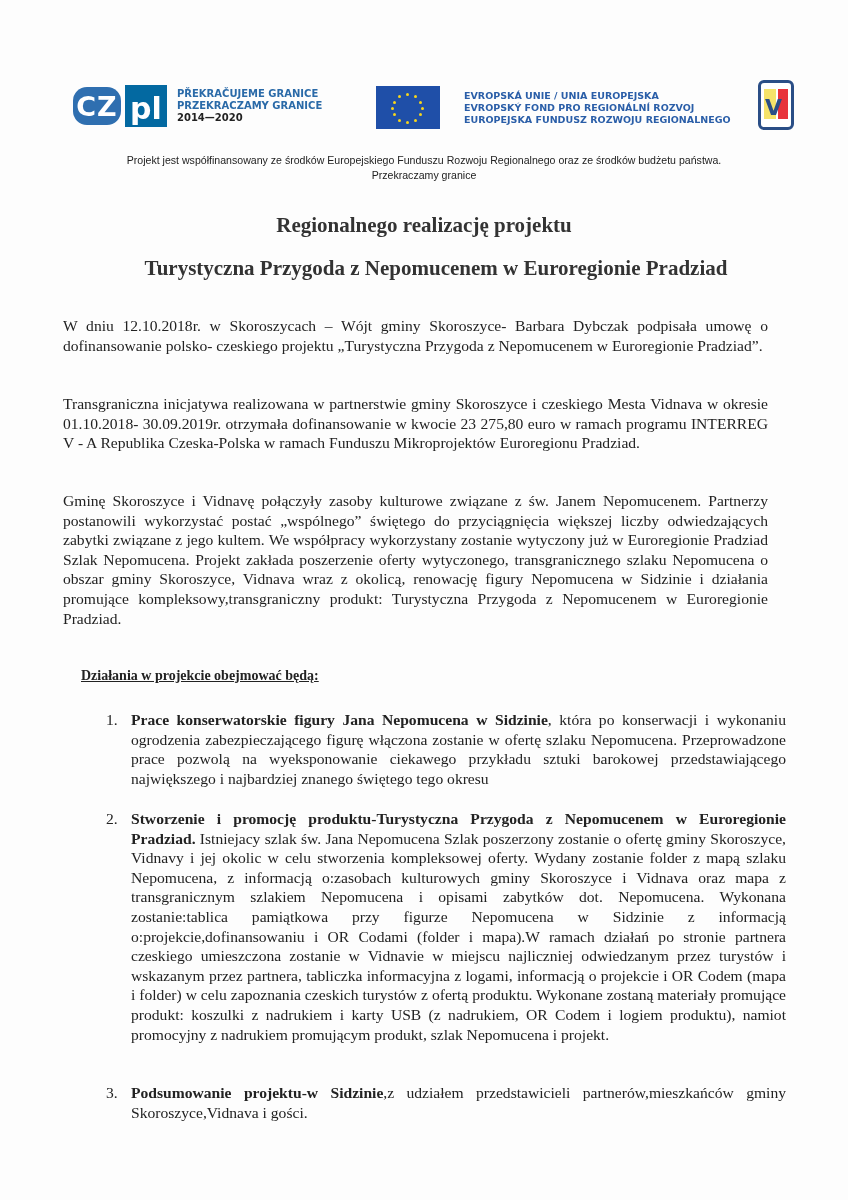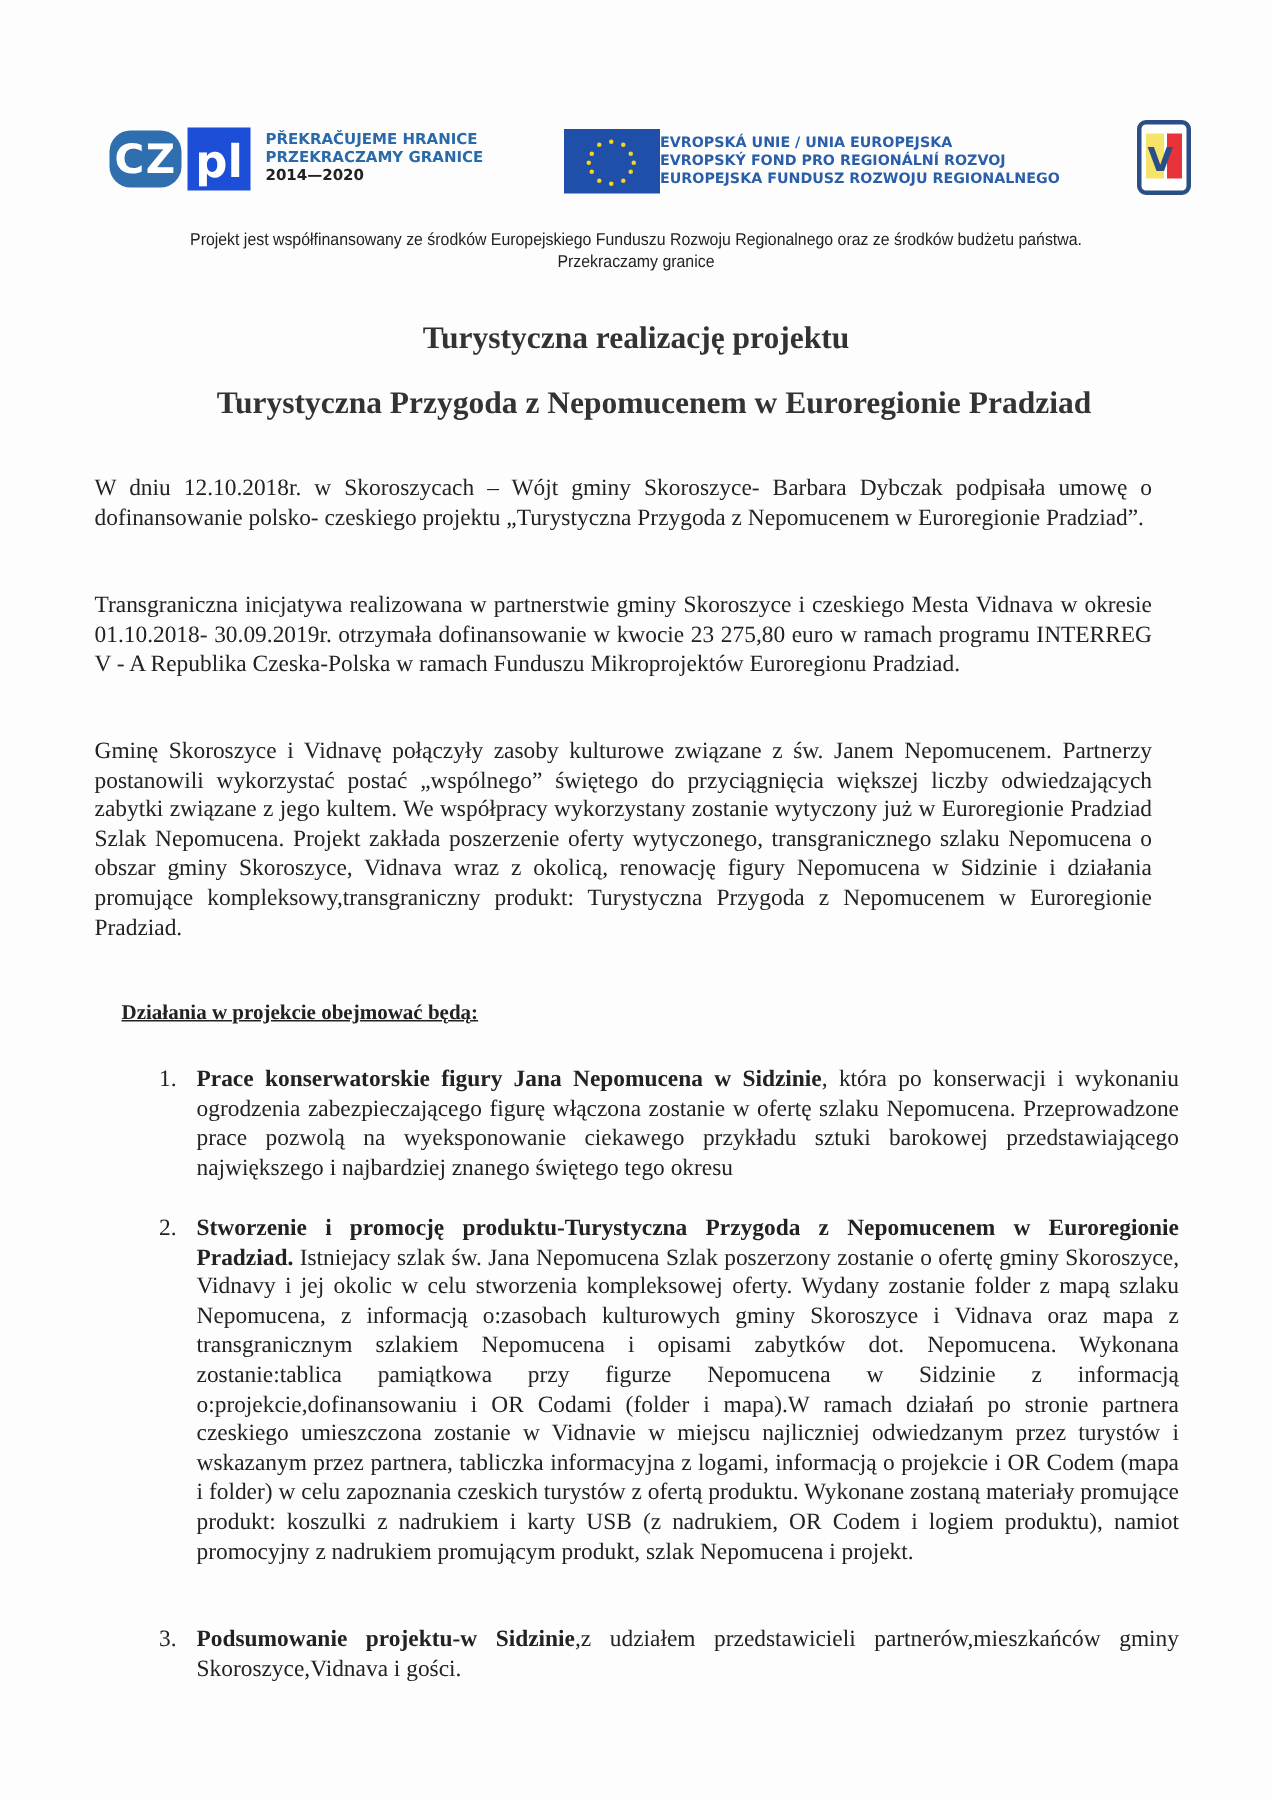--- a/index.html
+++ b/index.html
@@ -1,27 +1,27 @@
 <!DOCTYPE html>
 <html><head>
 <meta charset="utf-8">
 <style>
   html, body { margin:0; padding:0; }
   body { width:848px; height:1200px; background:#fdfdfd; position:relative; overflow:hidden; font-family:"Liberation Serif", serif; color:#222; }
   .abs { position:absolute; }
   
   .czpl { left:73px; top:85px; display:flex; align-items:center; }
   .cz-box { width:48px; height:38px; background:#2f6fb0; color:#fff; font-family:"DejaVu Sans", sans-serif; font-weight:bold; font-size:27px; display:flex; align-items:center; justify-content:center; letter-spacing:1px;border-radius:14px; }
-  .pl-box { width:42px; height:42px; background:#1d4ed8; color:#fff; font-family:"DejaVu Sans", sans-serif; font-weight:bold; font-size:30px; display:flex; align-items:flex-end; justify-content:center; margin-left:4px; line-height:36px; }
+  .pl-box { width:42px; height:42px; background:#0369a1; color:#fff; font-family:"DejaVu Sans", sans-serif; font-weight:bold; font-size:30px; display:flex; align-items:flex-end; justify-content:center; margin-left:4px; line-height:36px; }
   .czpl-text { margin-left:10px; font-family:"DejaVu Sans", sans-serif; font-weight:bold; font-size:10px; line-height:12px; color:#2a6aa8; }
   .czpl-text .yr { color:#222; }
   .eu { left:376px; top:86px; display:flex; align-items:center; }
   .eu-flag { width:64px; height:43px; background:#1f4fa8; position:relative; }
   .eu-flag span { position:absolute; width:3px; height:3px; background:#f7d51b; border-radius:50%; }
-  .eu-text { margin-left:0; font-family:"DejaVu Sans", sans-serif; font-weight:bold; font-size:9.5px; line-height:12px; color:#2a5ea8; }
+  .eu-text { margin-left:24px; font-family:"DejaVu Sans", sans-serif; font-weight:bold; font-size:9.5px; line-height:12px; color:#2a5ea8; }
   .region-logo { left:758px; top:80px; width:30px; height:44px; border:3px solid #2a4e86; border-radius:6px; background:#fff; overflow:hidden; }
   .region-logo .red { position:absolute; right:3px; top:6px; width:10px; height:30px; background:#e8333b; }
   .region-logo .yel { position:absolute; left:3px; top:6px; width:12px; height:30px; background:#f5e36a; }
   .region-logo .v { position:absolute; left:4px; top:14px; font-family:"DejaVu Sans", sans-serif; font-weight:bold; font-size:22px; color:#2a4e86; line-height:22px; }
   .cofin { left:40px; width:768px; top:153px; text-align:center; font-family:"Liberation Sans", sans-serif; font-size:11.5px; line-height:15px; color:#222; transform:scaleX(0.92); }
   .title1 { left:0; width:848px; top:213px; text-align:center; font-weight:bold; font-size:21px; color:#333; }
   .title2 { left:0; width:848px; top:256px; text-align:center; font-weight:bold; font-size:21px; color:#333;margin-left:12px; }
   .para { left:63px; width:705px; font-size:15.6px; line-height:19.6px; text-align:justify; color:#222; }
   .p1 { top:316px; }
   .p2 { top:394px; }
@@ -35,21 +35,21 @@
   .li3 { top:1083px; }
   b { font-weight:bold; }
 </style>
 </head>
 <body>
 
 <div class="abs czpl">
   <div class="cz-box">CZ</div>
   <div class="pl-box">pl</div>
   <div class="czpl-text">
-    <div>PŘEKRAČUJEME HRANICE</div>
+    <div>PŘEKRAČUJEME GRANICE</div>
     <div>PRZEKRACZAMY GRANICE</div>
     <div class="yr">2014—2020</div>
   </div>
 </div>
 
 <div class="abs eu">
   <div class="eu-flag">
     <span style="left:30px;top:7px"></span>
       <span style="left:38px;top:9px"></span>
       <span style="left:43px;top:15px"></span>
@@ -74,21 +74,21 @@
   <div class="yel"></div>
   <div class="red"></div>
   <div class="v">V</div>
 </div>
 
 <div class="abs cofin">
   <div>Projekt jest współfinansowany ze środków Europejskiego Funduszu Rozwoju Regionalnego oraz ze środków budżetu państwa.</div>
   <div>Przekraczamy granice</div>
 </div>
 
-<div class="abs title1">Turystyczna realizację projektu</div>
+<div class="abs title1">Regionalnego realizację projektu</div>
 <div class="abs title2">Turystyczna Przygoda z Nepomucenem w Euroregionie Pradziad</div>
 
 <div class="abs para p1">W dniu 12.10.2018r. w Skoroszycach – Wójt gminy Skoroszyce- Barbara Dybczak  podpisała umowę o dofinansowanie polsko- czeskiego projektu „Turystyczna Przygoda z Nepomucenem w Euroregionie Pradziad”.</div>
 <div class="abs para p2">Transgraniczna inicjatywa realizowana w partnerstwie gminy Skoroszyce i czeskiego  Mesta Vidnava w okresie 01.10.2018- 30.09.2019r. otrzymała dofinansowanie  w kwocie 23 275,80 euro w ramach programu INTERREG V - A Republika Czeska-Polska w ramach Funduszu Mikroprojektów Euroregionu Pradziad.</div>
 <div class="abs para p3">Gminę Skoroszyce i Vidnavę połączyły  zasoby kulturowe związane z św. Janem  Nepomucenem. Partnerzy postanowili wykorzystać postać „wspólnego” świętego do przyciągnięcia większej liczby odwiedzających zabytki związane z jego kultem. We współpracy wykorzystany zostanie  wytyczony już w Euroregionie Pradziad Szlak Nepomucena. Projekt zakłada  poszerzenie oferty wytyczonego, transgranicznego szlaku Nepomucena o obszar gminy Skoroszyce, Vidnava wraz z okolicą, renowację figury Nepomucena w Sidzinie i działania promujące  kompleksowy,transgraniczny produkt: Turystyczna Przygoda z Nepomucenem w Euroregionie Pradziad.</div>
 
 <div class="abs heading">Działania w projekcie obejmować będą:</div>
 
 <div class="abs list-item li1">
   <span class="num">1.</span>

